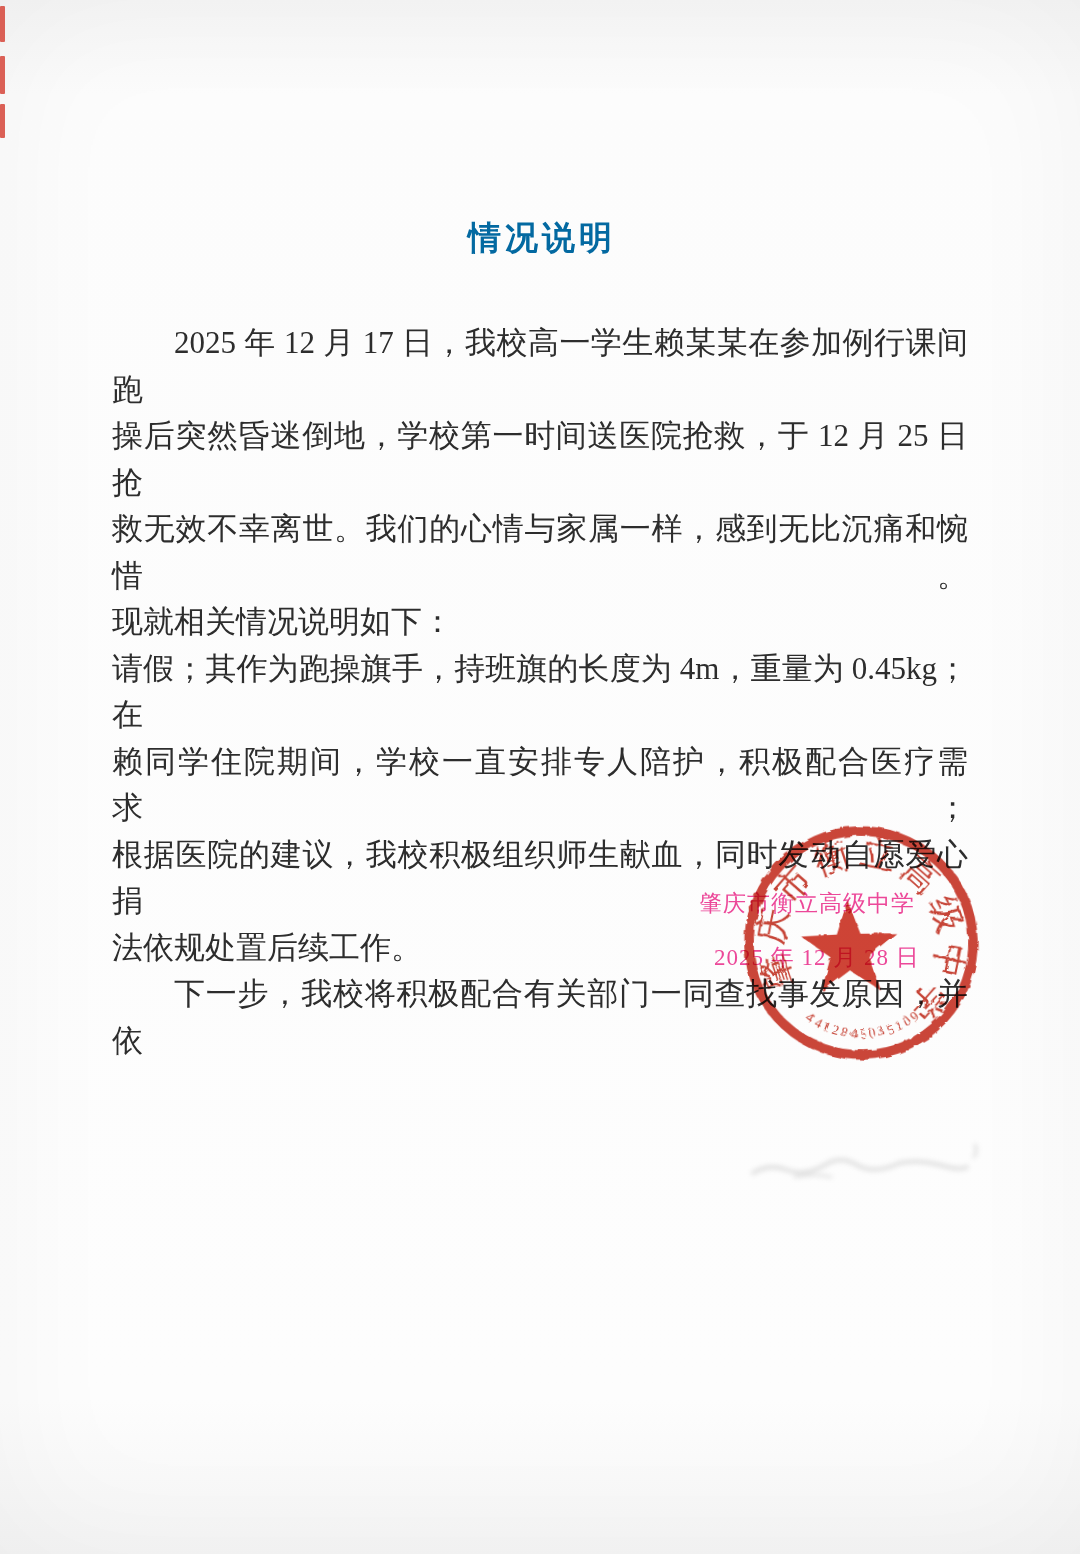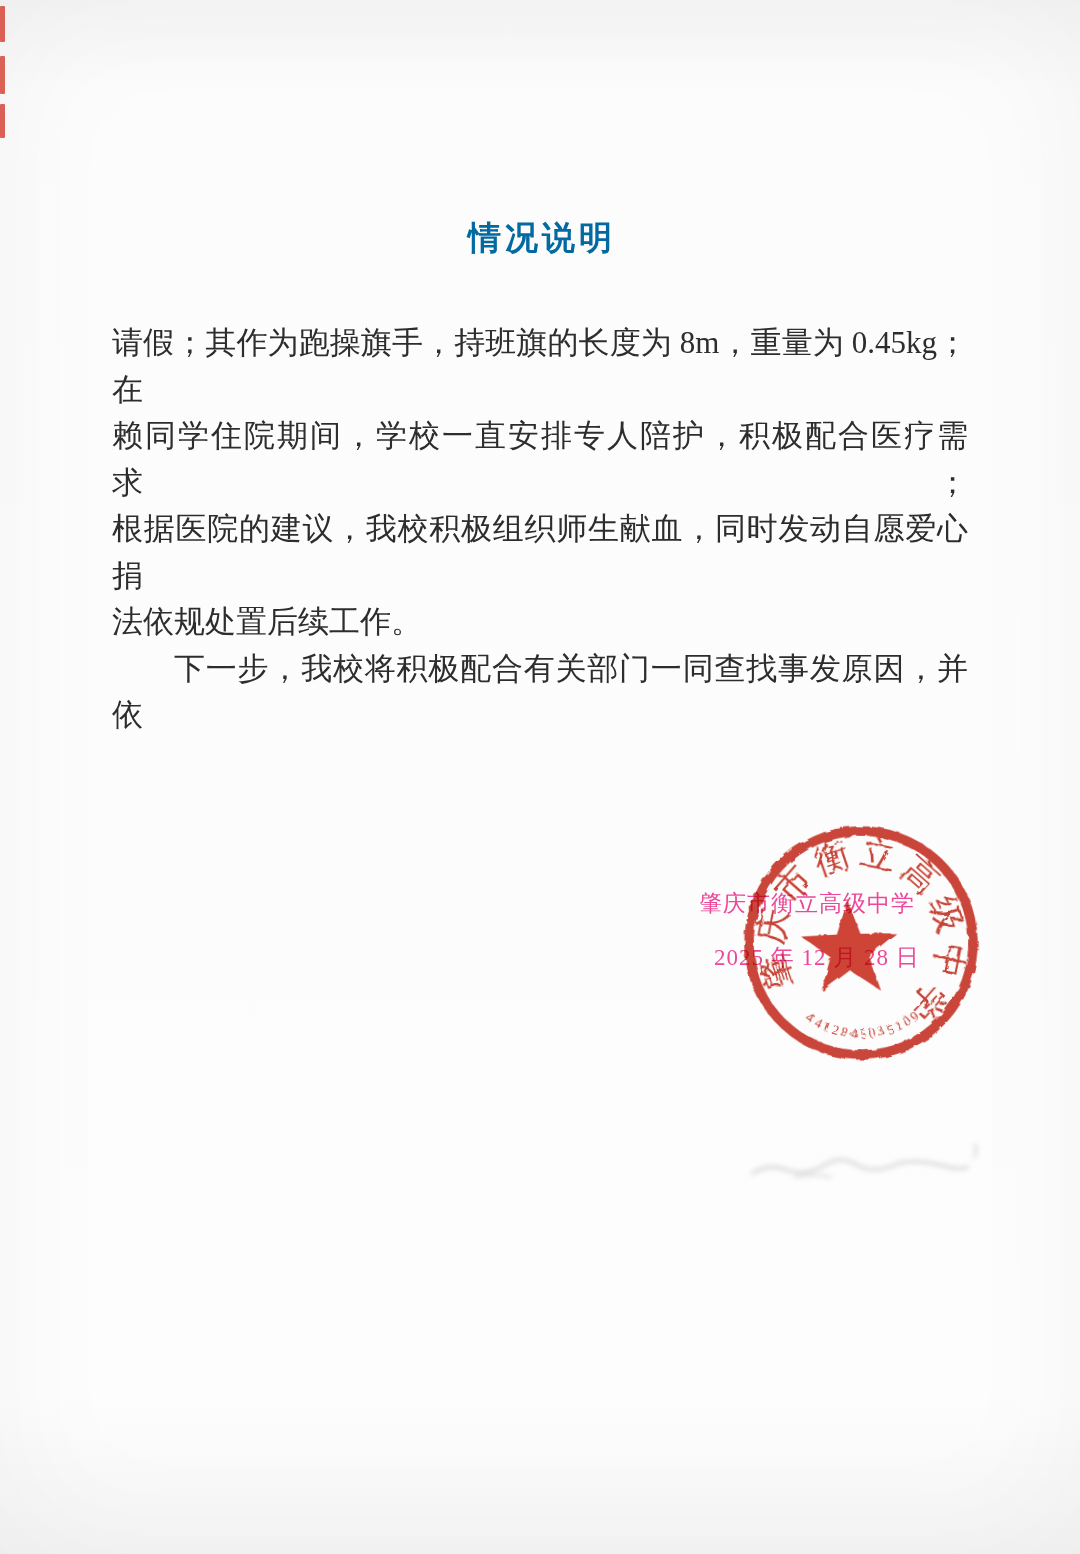--- a/index.html
+++ b/index.html
@@ -65,21 +65,27 @@
   <div class="edge-marks">
     <div class="dash d1"></div>
     <div class="dash d2"></div>
     <div class="dash d3"></div>
   </div>
 
   <h1 class="title">情况说明</h1>
 
   <div class="body-text">
     <p class="para">
-      <span class="line">请假；其作为跑操旗手，持班旗的长度为 8m，重量为 0.45kg；在</span>
+      <span class="line indent">2025 年 12 月 17 日，我校高一学生赖某某在参加例行课间跑</span>
+      <span class="line">操后突然昏迷倒地，学校第一时间送医院抢救，于 12 月 25 日抢</span>
+      <span class="line">救无效不幸离世。我们的心情与家属一样，感到无比沉痛和惋惜。</span>
+      <span class="line end">现就相关情况说明如下：</span>
+    </p>
+    <p class="para">
+      <span class="line">请假；其作为跑操旗手，持班旗的长度为 4m，重量为 0.45kg；在</span>
       <span class="line">赖同学住院期间，学校一直安排专人陪护，积极配合医疗需求；</span>
       <span class="line">根据医院的建议，我校积极组织师生献血，同时发动自愿爱心捐</span>
     </p>
     <p class="para">
       <span class="line end">法依规处置后续工作。</span>
       <span class="line indent">下一步，我校将积极配合有关部门一同查找事发原因，并依</span>
     </p>
   </div>
 
   <div class="sig school">肇庆市衡立高级中学</div>

